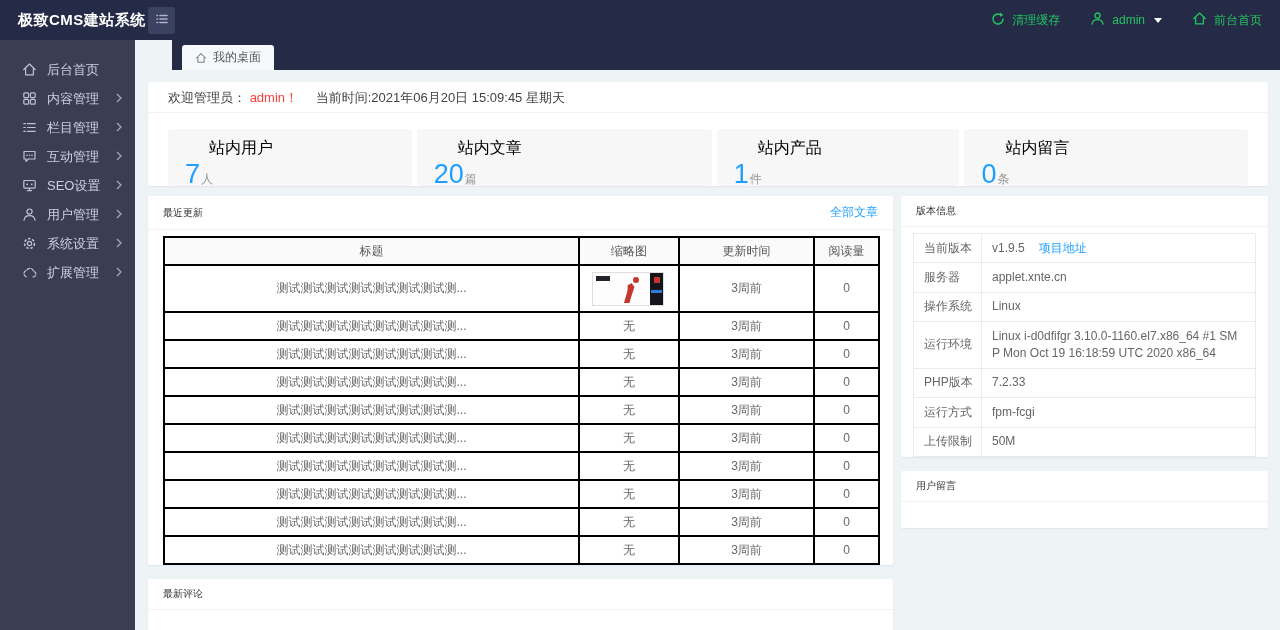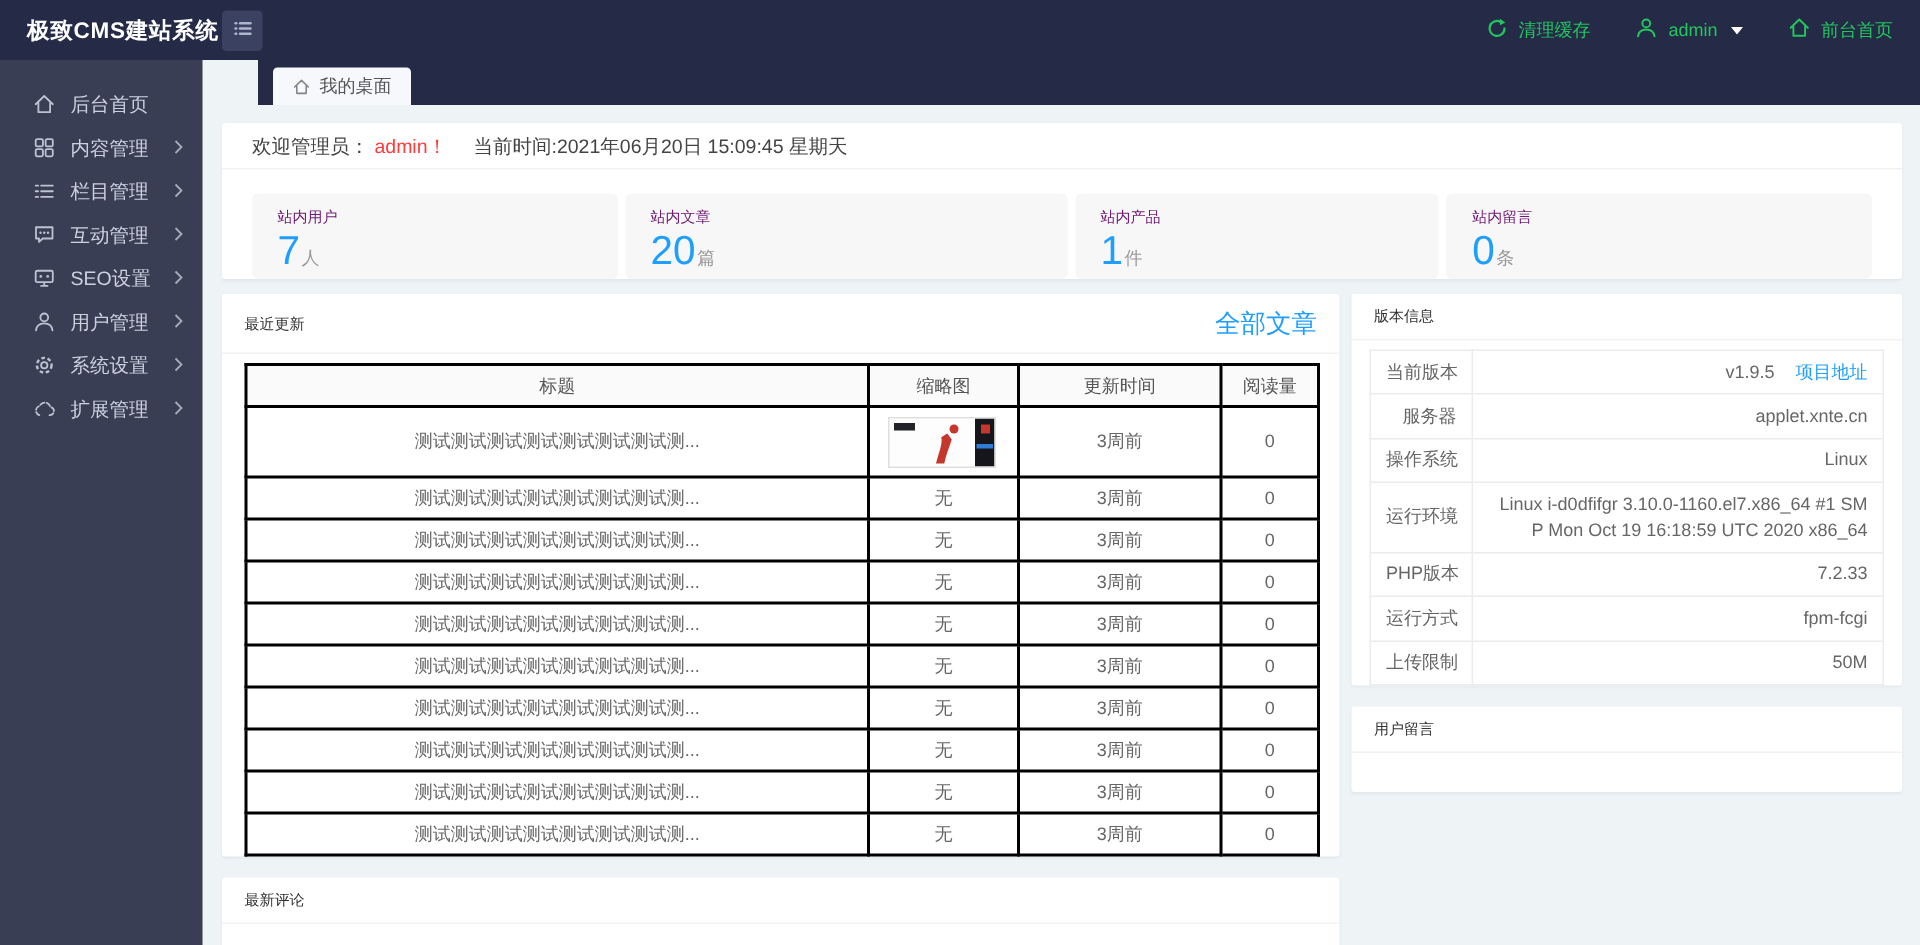--- a/index.html
+++ b/index.html
@@ -25,30 +25,30 @@
   .main { position:absolute; top:40px; left:135px; width:1145px; height:590px;padding-left:37px; }
   .tabstrip { height:30px; background:#252a47; display:flex; align-items:flex-end; padding-left:10px; }
   .tab { height:25px; background:#f6f8fb; border-radius:3px 3px 0 0; display:flex; align-items:center; gap:6px; padding:0 13px; font-size:12px; color:#555; cursor:pointer; }
   .tab .mi-icon { width:12px; height:12px; color:#777; }
 
   .content { position:absolute; top:30px; left:0; right:0; bottom:0; background:#eef3f6; padding:12px 12px 0 13px; }
 
   .panel { background:#fff; border-radius:2px; box-shadow:0 1px 2px rgba(30,40,60,.06); }
   .panel-header { display:flex; align-items:center; justify-content:space-between; padding:8px 15px; border-bottom:1px solid #f2f2f2; }
   .panel-title { font-size:10px; color:#333; }
-  .link { color:#1E9FFF; font-size:17px; cursor:pointer; text-decoration:none; }
+  .link { color:#1E9FFF; font-size:12px; cursor:pointer; text-decoration:none; }
 
   
   .welcome-panel { height:104px; }
   .welcome-row { height:31px; line-height:31px; padding:0 20px; font-size:13px; color:#444; border-bottom:1px solid #f2f2f2; white-space:nowrap; }
   .red { color:#ff3b3b; }
   .time-part { margin-left:14px; }
   .stats-row { display:flex; gap:5px; padding:16px 20px 0 20px; }
   .stat-card { background:#f7f7f8; border-radius:4px; height:57px; padding:9px 0 0 17px; overflow:hidden; }
-  .stat-label { font-size:10px; color:#701a75; }
+  .stat-label { font-size:16px; color:#000000;margin-left:24px; }
   .stat-value { font-size:27px; line-height:1.05; color:#1E9FFF; margin-top:1px; }
   .stat-unit { font-size:12px; color:#999; margin-left:1px; }
 
   
   .cols { display:flex; gap:8px; margin-top:10px; align-items:flex-start; }
   .col-left { width:745px; flex:none; }
   .col-right { flex:1; min-width:0; }
 
   
   table { border-collapse:collapse; font-size:12px; color:#666; }
@@ -57,21 +57,21 @@
   .data-table th { background:#fafafa; color:#555; }
   .title-cell { text-overflow:clip; }
 
   .thumb { width:72px; height:34px; background:#fdfdfd; border:1px solid #dfdfdf; position:relative; overflow:hidden; }
   .thumb .t-strip { position:absolute; right:0; top:0; bottom:0; width:13px; background:#15151c; }
   .thumb .t-sq { position:absolute; right:3px; top:4px; width:6px; height:6px; background:#c5372c; }
   .thumb .t-bar { position:absolute; right:1px; top:17px; width:11px; height:3px; background:#2e7cd6; }
   .thumb .t-logo { position:absolute; left:3px; top:3px; width:14px; height:5px; background:#23232a; }
   .thumb svg { position:absolute; left:22px; top:2px; }
 
-  .info-table { width:343px; margin:6px 12px 14px 12px; table-layout:fixed;text-align:right; }
+  .info-table { width:343px; margin:6px 12px 14px 12px; table-layout:fixed; }
   .info-table td { border:1px solid #ebebeb; padding:5.5px 10px; line-height:1.45; word-break:break-all; }
   .info-table .lbl { width:68px; color:#666; white-space:nowrap; word-break:keep-all; }
   .info-table .link { font-size:12px; margin-left:14px; }
 
   .empty-body { height:26px; }
   .mt8 { margin-top:8px; }
   .mt10 { margin-top:10px; }
 </style>
 </head>
 <body>

